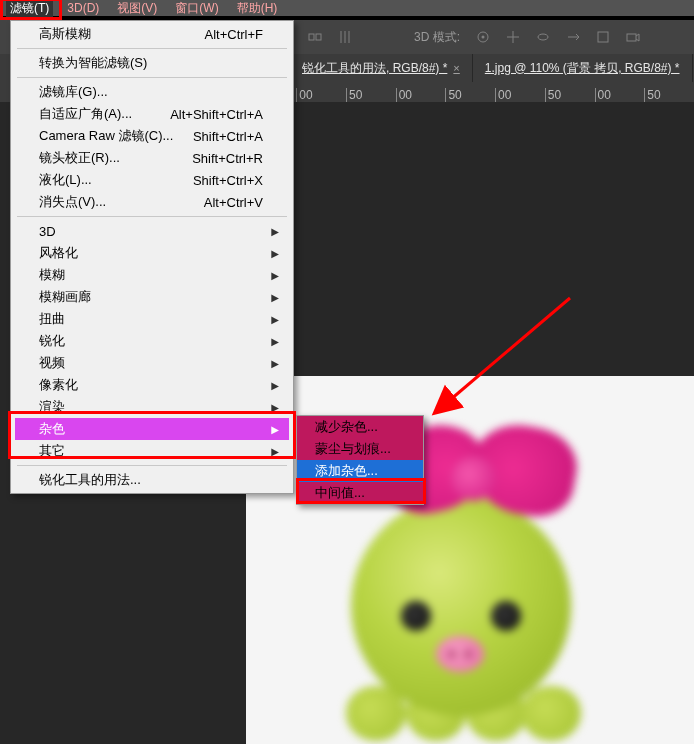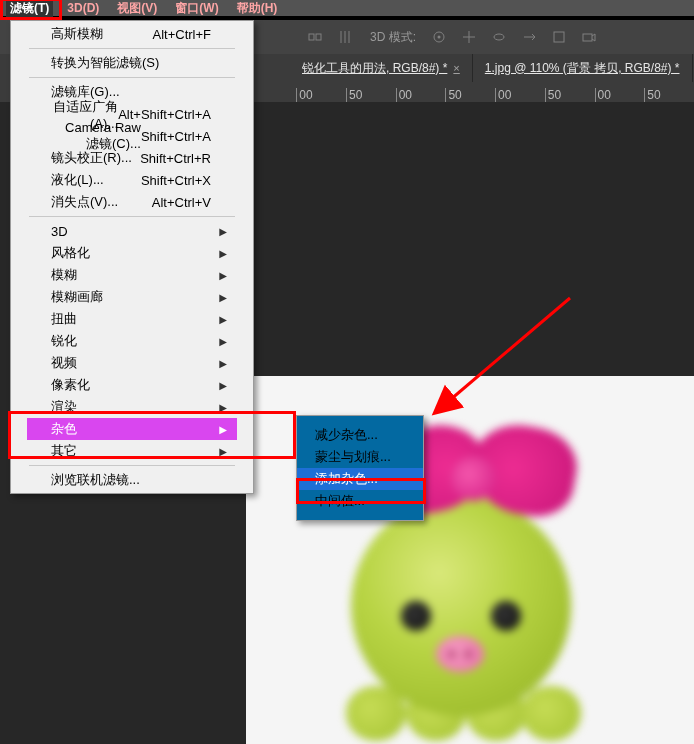--- a/index.html
+++ b/index.html
@@ -14,21 +14,20 @@
   }
 
   
   .menubar {
     position: absolute; left: 0; top: 0; right: 0;
     height: 16px;
     background: #535353;
     display: flex; align-items: center;
     gap: 10px;
     padding-left: 6px;
-    font-weight: bold;
   }
   .menubar .menu-item { font-size: 12px; color: #fca5a5; padding: 2px 4px; cursor: default; }
   .menubar .menu-item.active { background: #333; color: #fff; }
 
   .highlight-red {
     border: 3px solid #ff0000;
     position: absolute;
     pointer-events: none;
     z-index: 200;
   }
@@ -159,28 +158,27 @@
   }
   .toy .leg.l1{ left:50px; }
   .toy .leg.l2{ left:110px; }
   .toy .leg.l3{ left:170px; }
   .toy .leg.l4{ left:225px; }
 
   
   .menu-panel {
     position: absolute;
     left: 10px; top: 20px;
-    width: 244px;
+    width: 284px;
     background: #f0f0f0;
     color: #000;
     border: 1px solid #9b9b9b;
     box-shadow: 3px 3px 6px rgba(0,0,0,.4);
     z-index: 100;
-    padding: 2px 16px;
-    text-align: right;
+    padding: 2px 4px;
   }
   .menu-panel .row {
     display:flex; justify-content: space-between; align-items:center;
     padding: 4px 26px 4px 24px;
     font-size: 13px;
     position: relative;
     height: 22px;
     cursor: default;
   }
   .menu-panel .row .arrow {
@@ -191,26 +189,26 @@
   .menu-panel .row.highlight {
     background: #d946ef; color:#fff;
   }
   .menu-panel .row.highlight .arrow{ color:#fff; }
 
   
   .submenu {
     position:absolute;
     left: 296px; top: 415px;
     width: 128px;
-    background:#0369a1;
+    background:#be185d;
     color:#000;
     border:1px solid #9b9b9b;
     box-shadow: 3px 3px 6px rgba(0,0,0,.4);
     z-index: 150;
-    padding:8px 0;
+    padding:0 0;
   }
   .submenu .srow{
     padding: 4px 18px; font-size:13px; height:22px;
     display:flex; align-items:center;
     cursor:default;
   }
   .submenu .srow.highlight{ background:#1e6fd6; color:#fff; }
 
   
   .arrow-annotation{
@@ -240,21 +238,21 @@
       </svg>
   </div>
   <div class="icon">
     <svg width="16" height="16">
         <line x1="4" y1="2" x2="4" y2="14" stroke="#9a9a9a"></line>
         <line x1="8" y1="2" x2="8" y2="14" stroke="#9a9a9a"></line>
         <line x1="12" y1="2" x2="12" y2="14" stroke="#9a9a9a"></line>
       </svg>
   </div>
   <div style="width:10px"></div>
-  <span style="color:#9a9a9a;">3D 模式:</span>
+  <span style="color:#9a9a9a;margin-left:44px;">3D 模式:</span>
   <div style="width:8px"></div>
   <div class="icon">
     <svg width="16" height="16">
         <circle cx="8" cy="8" r="5" fill="none" stroke="#9a9a9a"></circle>
         <circle cx="8" cy="8" r="1.5" fill="#9a9a9a"></circle>
       </svg>
   </div>
   <div class="icon">
     <svg width="16" height="16">
         <path d="M8 2 L8 14 M2 8 L14 8" stroke="#9a9a9a"></path>
@@ -397,21 +395,21 @@
   <div class="row highlight">
       <span>杂色</span>
       <span class="arrow">▶</span>
     </div>
   <div class="row">
       <span>其它</span>
       <span class="arrow">▶</span>
     </div>
   <div class="sep"></div>
   <div class="row">
-      <span>浏览联机滤镜...</span>
+      <span>锐化工具的用法...</span>
     </div>
 </div>
 
 <div class="submenu">
   <div class="srow">
       <span>减少杂色...</span>
     </div>
   <div class="srow">
       <span>蒙尘与划痕...</span>
     </div>

